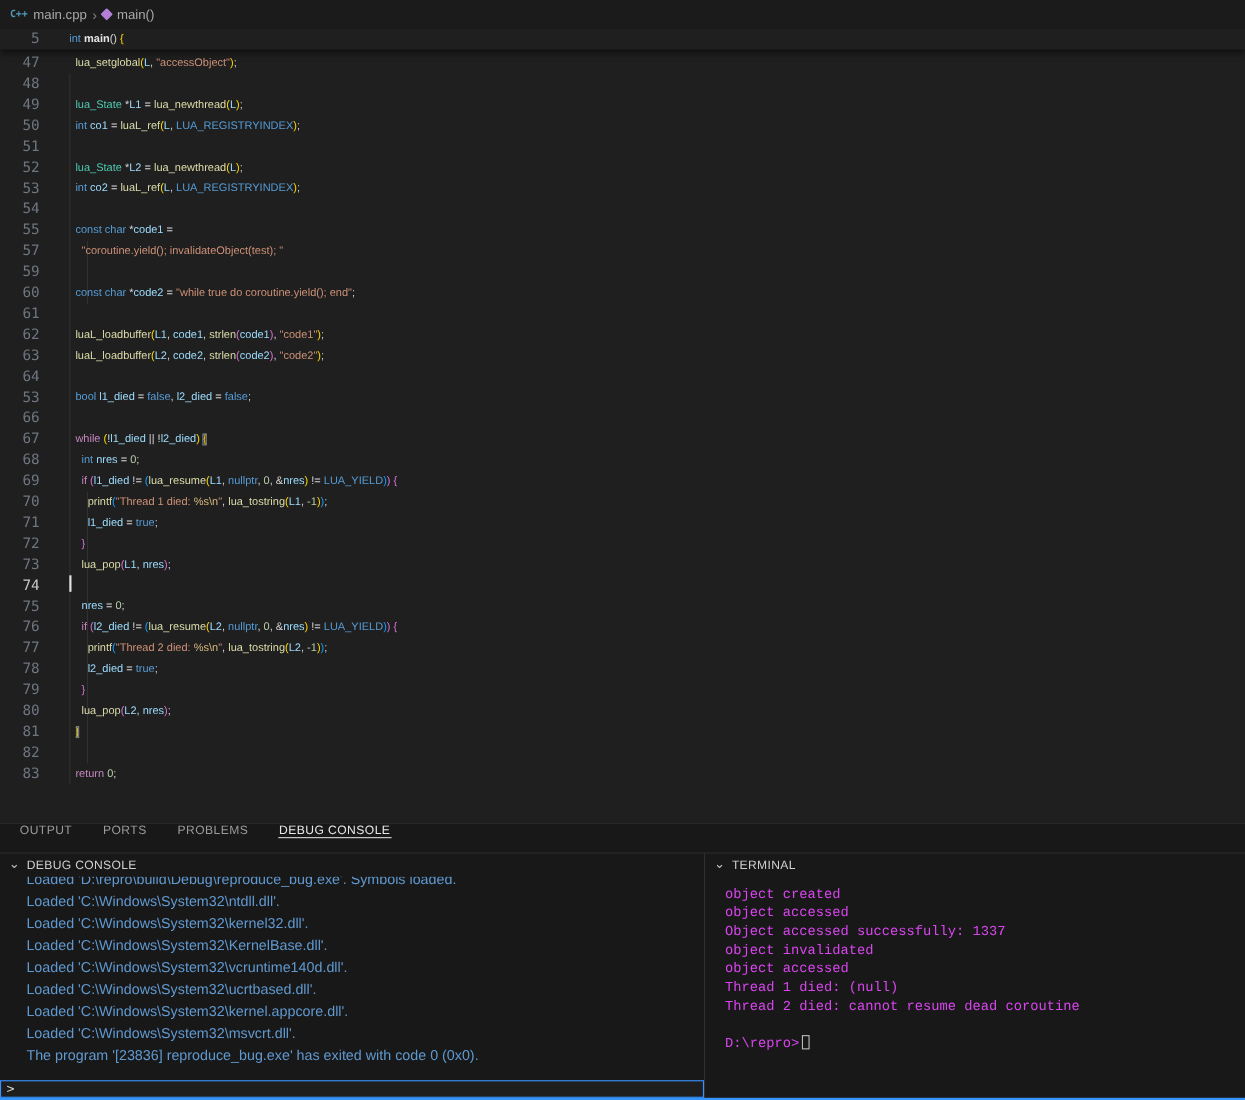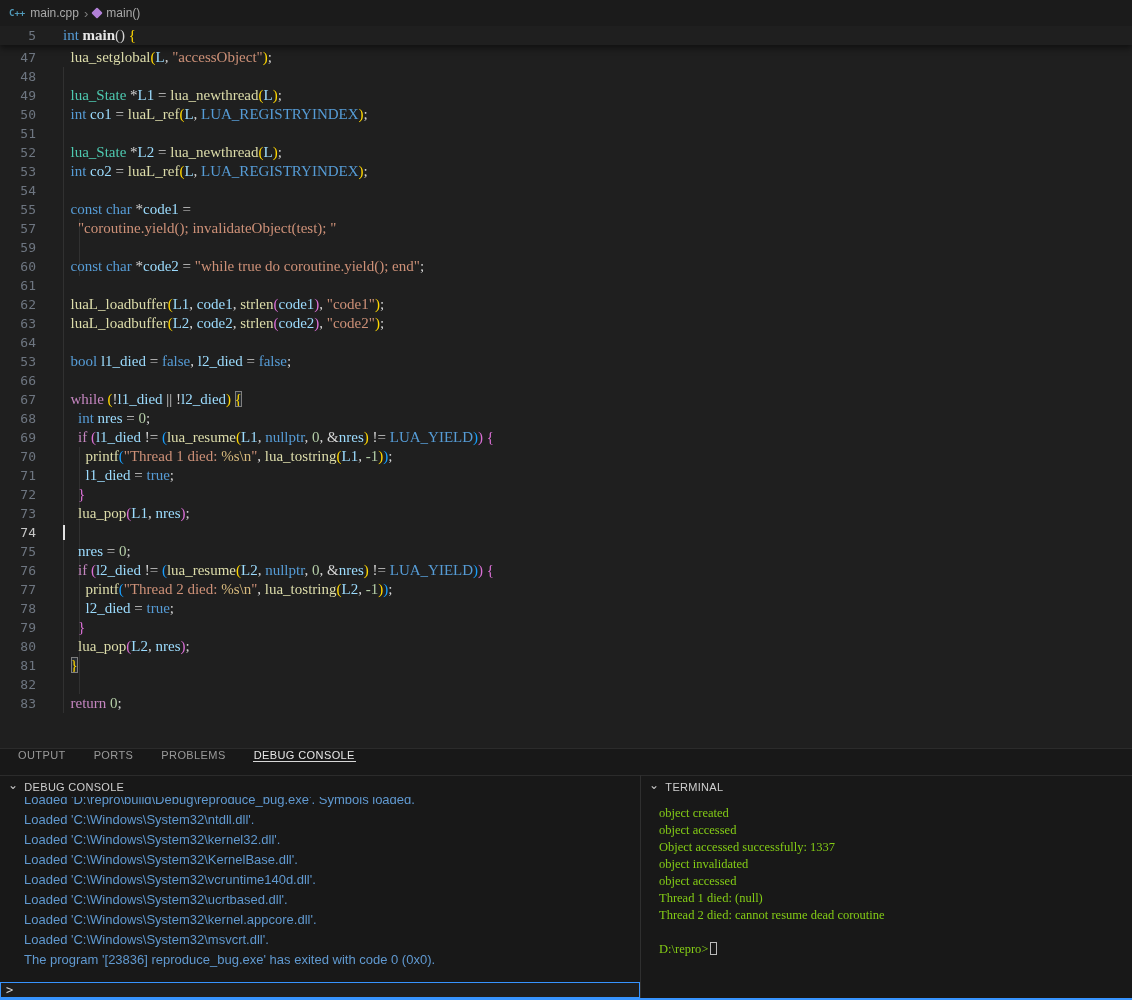--- a/index.html
+++ b/index.html
@@ -22,21 +22,21 @@
 
   
   .sticky-line{position:absolute;top:26px;left:0;right:0;height:20px;background:var(--editorBg);z-index:6;box-shadow:0 3px 6px rgba(0,0,0,.5);display:flex}
 
   
   .editor{position:absolute;top:46px;left:0;right:0;height:702px;overflow:hidden;padding-top:2px;background:var(--editorBg)}
   #editor-lines{position:relative;z-index:1}
   .code-line{display:flex;height:19px;line-height:19px}
   .gutter{flex:0 0 36px;text-align:right;color:#6e7681;font-size:13px;font-family:"DejaVu Sans Mono",monospace}
   .gutter.active{color:#c6c6c6}
-  .code-text{padding-left:27px;white-space:pre;font-size:15px;font-family:Liberation Serif, serif}
+  .code-text{padding-left:27px;white-space:pre;font-size:10px;font-family:Liberation Sans, sans-serif}
   .indent-guide{position:absolute;width:1px;background:#313131;z-index:0}
   .g1{left:63px;top:21px;height:646px}
   .g2{left:79px;top:401px;height:247px}
   .g3{left:79px;top:173px;height:57px}
   .cursor{display:inline-block;width:1.5px;height:15px;background:#e0e0e0;vertical-align:text-bottom}
 
   
   .tk-pln{color:#d4d4d4}
   .tk-kw{color:var(--keyword)}
   .tk-ctl{color:var(--control)}
@@ -63,21 +63,21 @@
   .pane.left{left:0;width:640px}
   .pane.right{left:640px;right:0;border-left:1px solid #2f2f2f}
   .pane-header{height:22px;border-top:1px solid #2b2b2b;display:flex;align-items:center;gap:6px;padding-left:8px;font-size:11px;color:#cfcfcf;letter-spacing:.3px}
   .chev{font-size:12px;color:#c5c5c5;line-height:1;margin-top:-4px}
 
   .debug-output{position:absolute;top:22px;left:0;right:0;bottom:20px;overflow:hidden;padding-left:24px}
   #debug-lines-inner{margin-top:-7px}
   .debug-line{font-size:13px;line-height:20px;color:var(--debugInfo);white-space:pre;font-family:Liberation Sans, sans-serif}
 
   .term-output{position:absolute;top:22px;left:0;right:0;bottom:2px;overflow:hidden;padding:8px 0 0 18px}
-  .term-line{font-size:12.5px;line-height:17px;color:#84cc16;white-space:pre;font-family:Liberation Serif, serif}
+  .term-line{font-size:12.5px;line-height:17px;color:#d946ef;white-space:pre;font-family:Liberation Mono, monospace}
   .term-cursor{display:inline-block;width:7px;height:13px;border:1px solid #bbb;margin-left:2px;vertical-align:-2px}
 
   .debug-input{position:absolute;left:0;right:0;bottom:2px;height:16px;border:1px solid var(--accent);background:#1e1e1e;display:flex;align-items:center;padding-left:5px;cursor:text}
   .debug-input .prompt{font-size:12px;color:#d4d4d4;font-family:"DejaVu Sans Mono",monospace;line-height:1}
   .bottom-line{position:absolute;left:0;right:0;bottom:0;height:2px;background:var(--accent)}
 </style>
 </head>
 <body>
 
 <div class="app">

